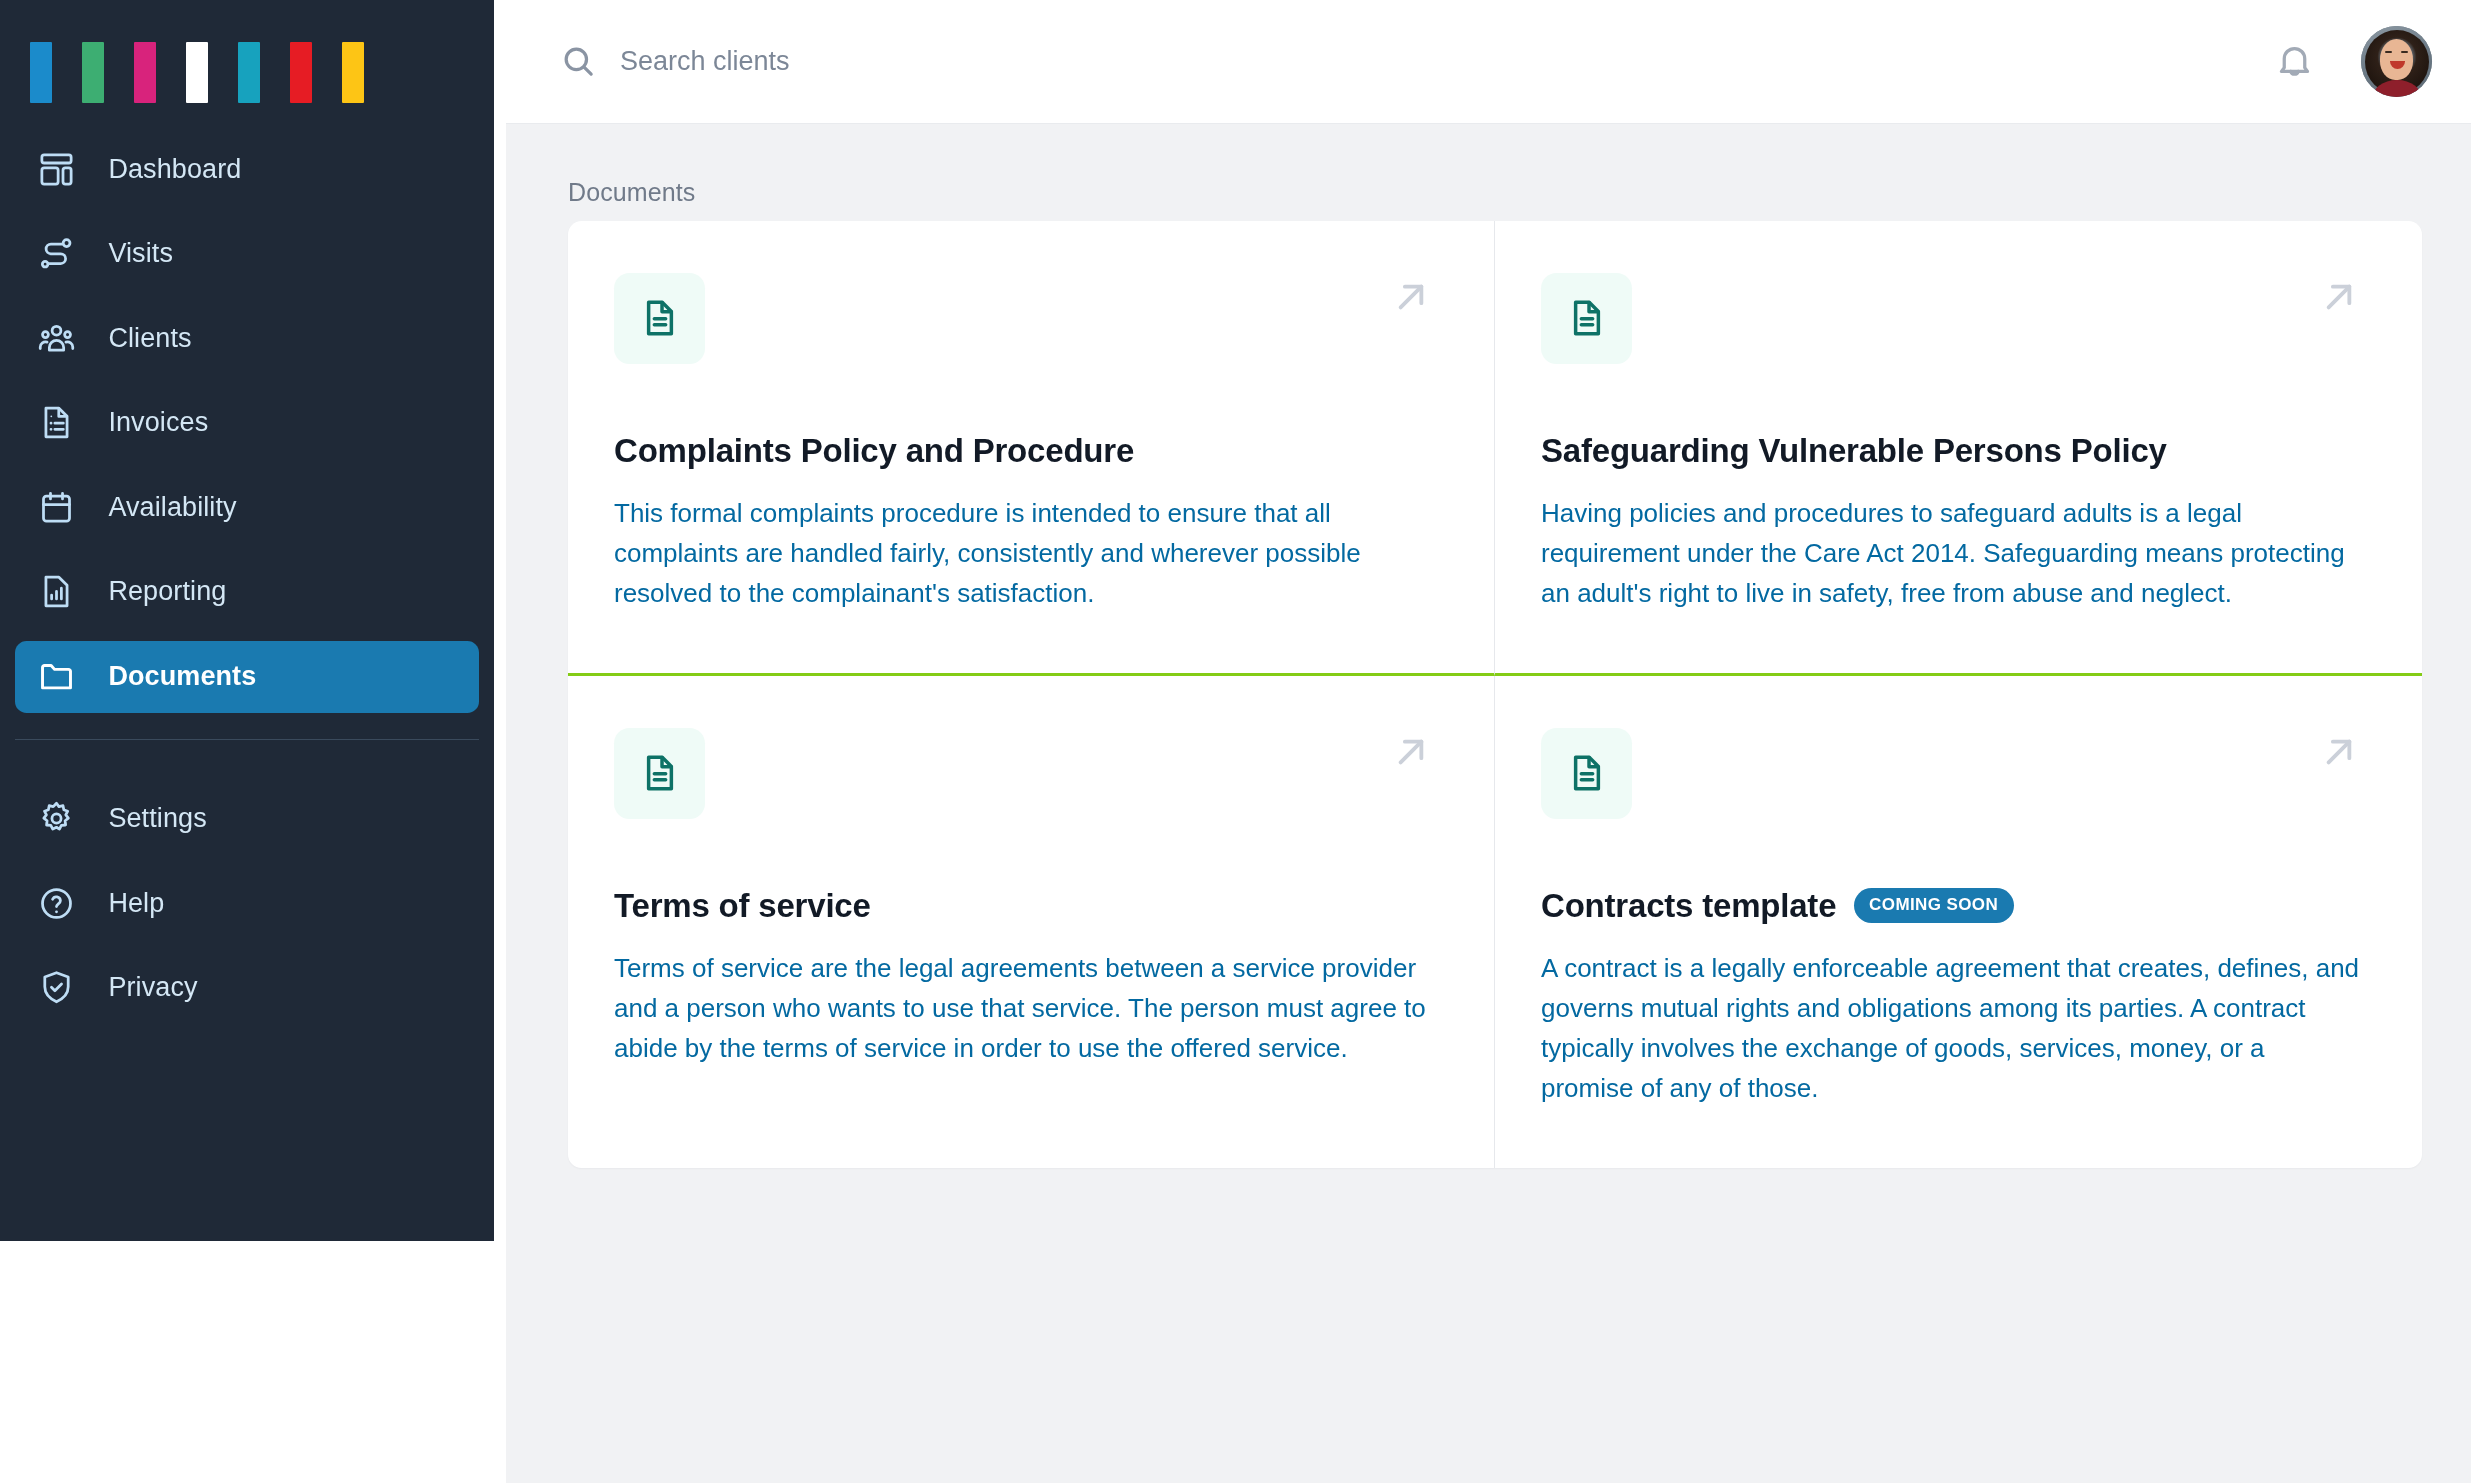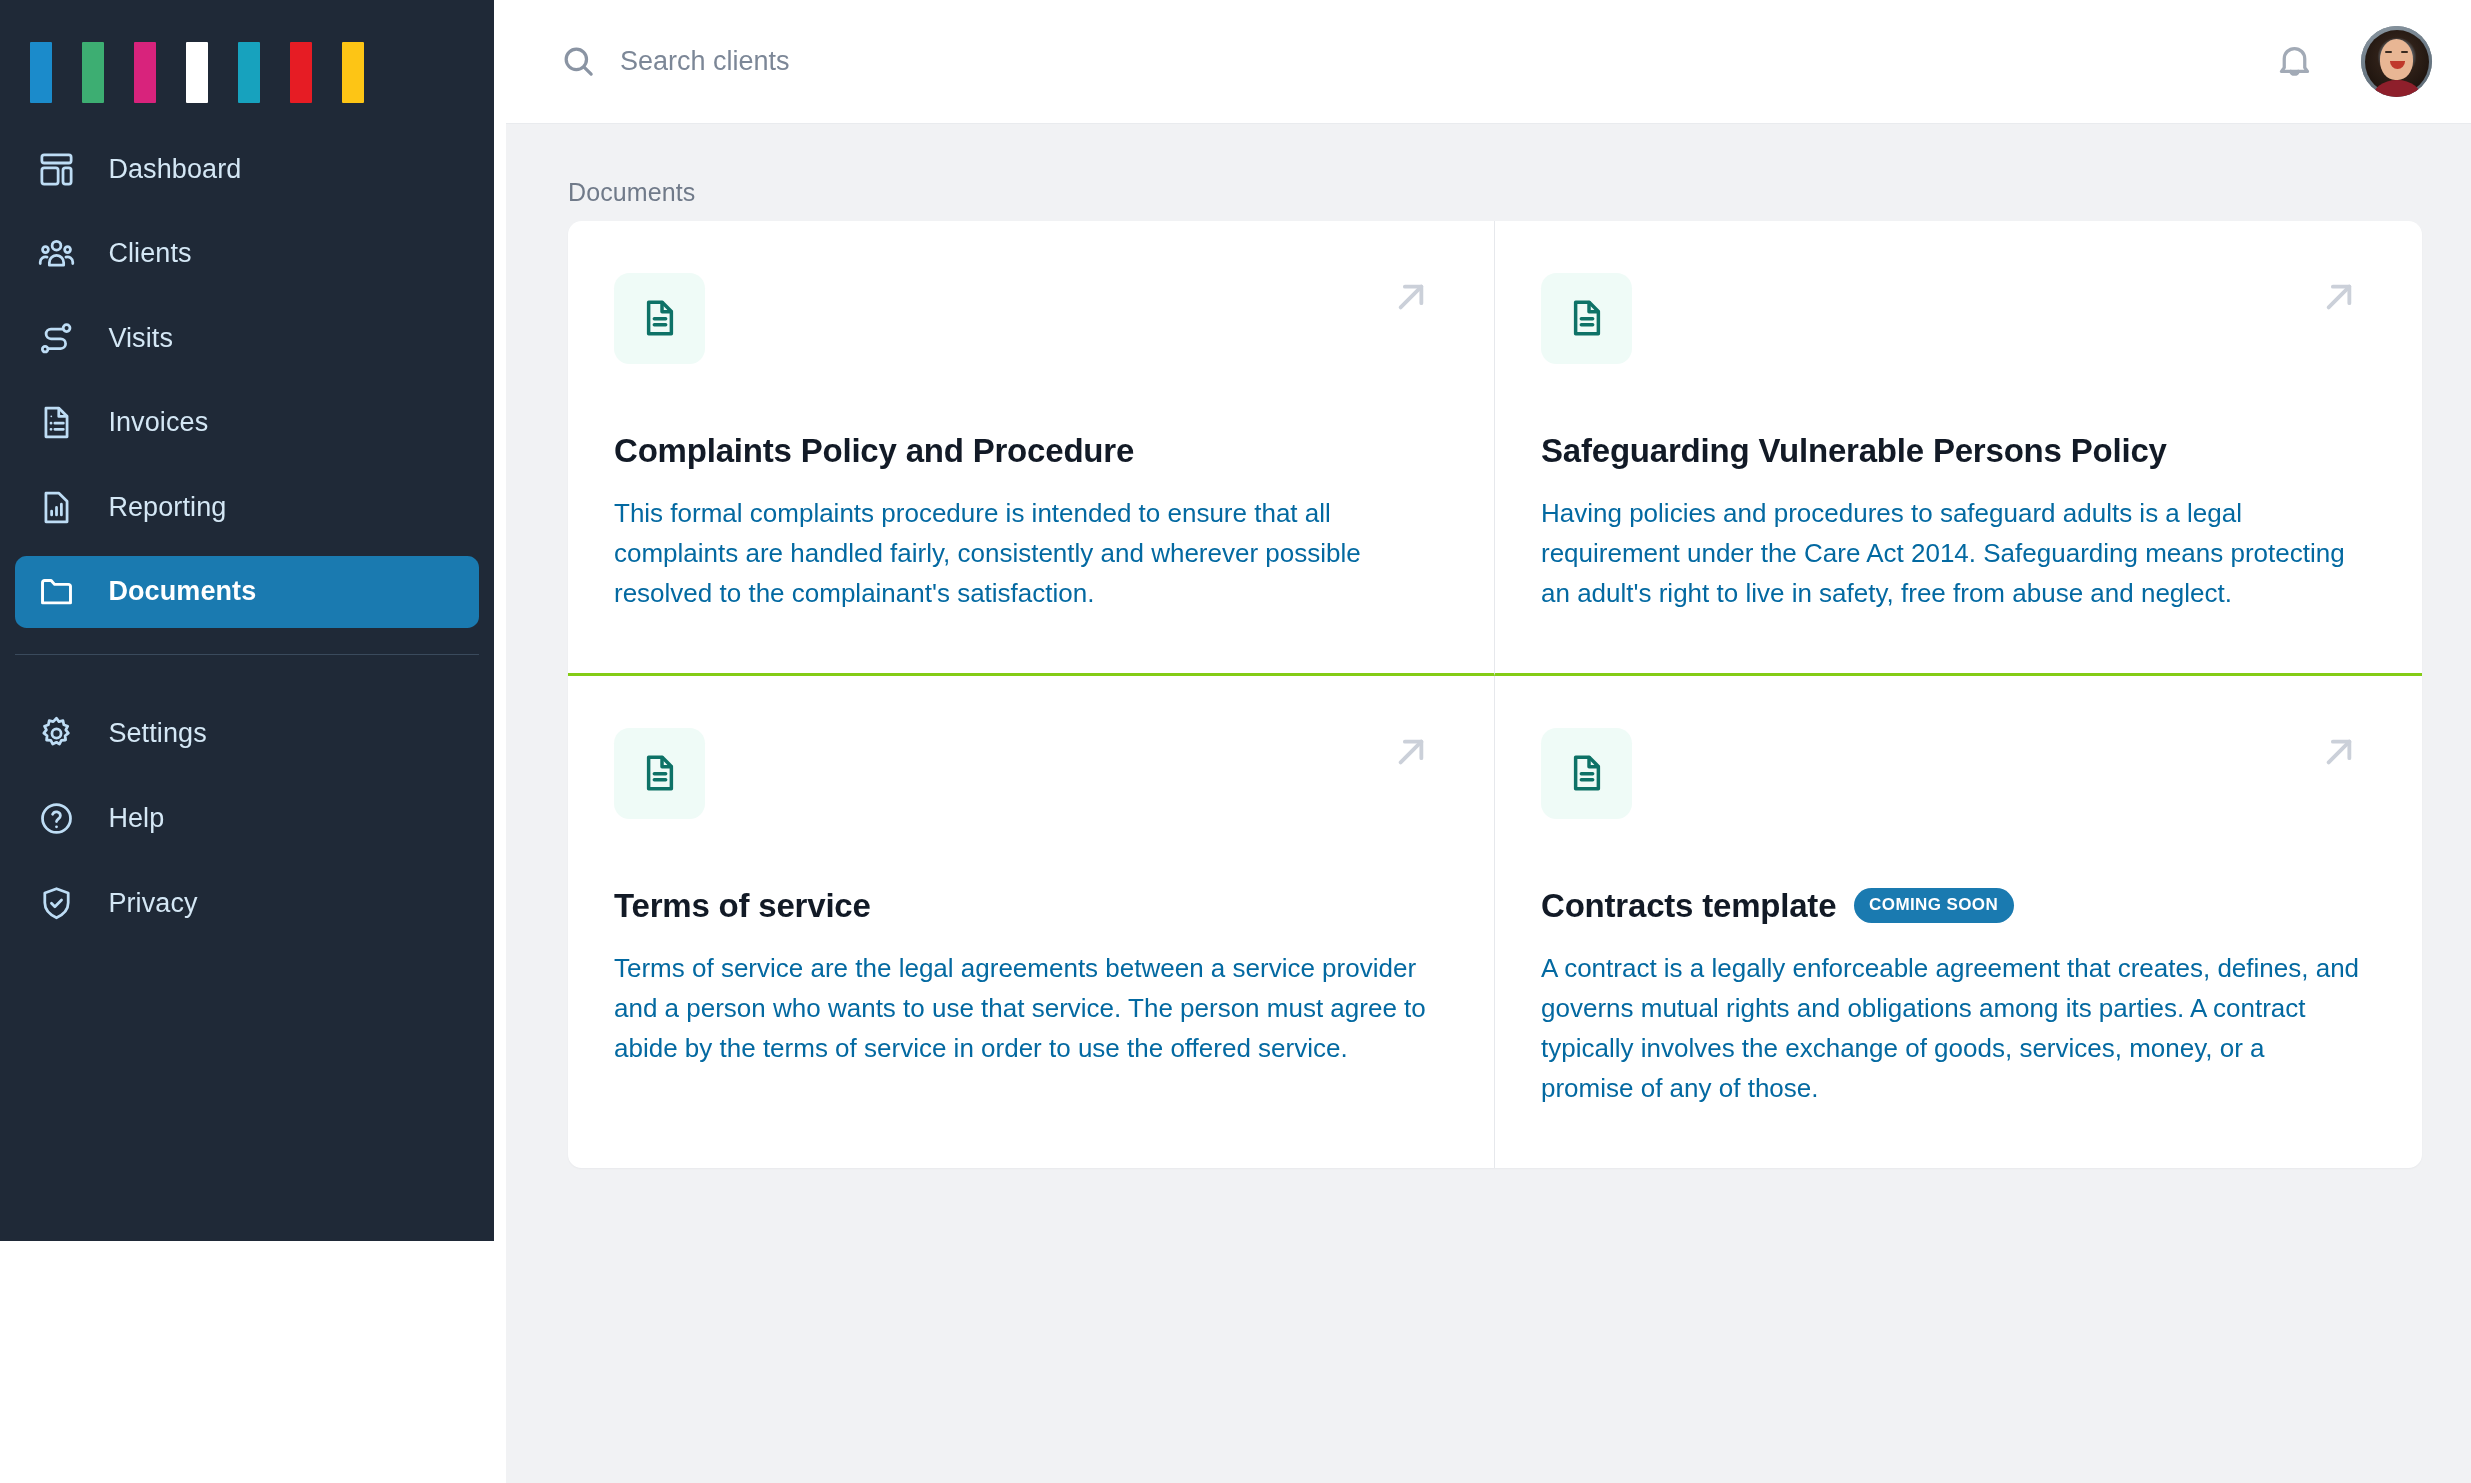--- a/index.html
+++ b/index.html
@@ -163,54 +163,64 @@
               <rect x="3" y="11" width="10" height="10" rx="1.4"></rect>
               <rect x="16" y="11" width="5" height="10" rx="1.4"></rect>
           </svg>
         </span>
         <span>Dashboard</span>
       </div>
 
       <div class="nav-item">
         <span class="ico">
           <svg viewBox="0 0 24 24" fill="none" stroke="#BEDDF5" stroke-width="1.7" stroke-linecap="round" stroke-linejoin="round">
+            <circle cx="18.2" cy="5.6" r="2.1"></circle>
+              <circle cx="5" cy="18.6" r="1.7"></circle>
+            <path d="M15.8 6.2H8.6a3 3 0 0 0 0 6h6a3 3 0 0 1 0 6H7.2"></path>
+          </svg>
+        </span>
+        <span>Visits</span>
+      </div>
+
+      <div class="nav-item">
+        <span class="ico">
+          <svg viewBox="0 0 24 24" fill="none" stroke="#BEDDF5" stroke-width="1.7" stroke-linecap="round" stroke-linejoin="round">
             <circle cx="12" cy="7.2" r="2.7"></circle>
               <path d="M7.6 19.2v-1.6a4.4 4.4 0 0 1 8.8 0v1.6z"></path>
             <circle cx="5.2" cy="9.6" r="1.8"></circle>
               <path d="M2 18.2v-1a3.2 3.2 0 0 1 4.2-3"></path>
             <circle cx="18.8" cy="9.6" r="1.8"></circle>
               <path d="M22 18.2v-1a3.2 3.2 0 0 0-4.2-3"></path>
           </svg>
         </span>
         <span>Clients</span>
       </div>
 
       <div class="nav-item">
         <span class="ico">
           <svg viewBox="0 0 24 24" fill="none" stroke="#BEDDF5" stroke-width="1.7" stroke-linecap="round" stroke-linejoin="round">
-            <circle cx="18.2" cy="5.6" r="2.1"></circle>
-              <circle cx="5" cy="18.6" r="1.7"></circle>
-            <path d="M15.8 6.2H8.6a3 3 0 0 0 0 6h6a3 3 0 0 1 0 6H7.2"></path>
-          </svg>
-        </span>
-        <span>Visits</span>
-      </div>
-
-      <div class="nav-item">
-        <span class="ico">
-          <svg viewBox="0 0 24 24" fill="none" stroke="#BEDDF5" stroke-width="1.7" stroke-linecap="round" stroke-linejoin="round">
             <path d="M5.5 3.2h8l5 5v12.6H5.5z"></path>
               <path d="M13.4 3.4V8.3h4.9"></path>
             <circle cx="8.8" cy="8.2" r=".55" fill="#BEDDF5" stroke="none"></circle>
             <path d="M11 12.4h5.2M8.6 12.4h.05M11 16.2h5.2M8.6 16.2h.05"></path>
           </svg>
         </span>
         <span>Invoices</span>
       </div>
 
+      <div class="nav-item">
+        <span class="ico">
+          <svg viewBox="0 0 24 24" fill="none" stroke="#BEDDF5" stroke-width="1.7" stroke-linecap="round" stroke-linejoin="round">
+            <rect x="4" y="5" width="16" height="15.4" rx="1.8"></rect>
+              <path d="M4 10.2h16"></path>
+            <path d="M8.3 3.3v3.4M15.7 3.3v3.4"></path>
+          </svg>
+        </span>
+        <span>Availability</span>
+      </div>
 
       <div class="nav-item">
         <span class="ico">
           <svg viewBox="0 0 24 24" fill="none" stroke="#BEDDF5" stroke-width="1.7" stroke-linecap="round" stroke-linejoin="round">
             <path d="M5.5 3.2h8l5 5v12.6H5.5z"></path>
             <path d="M9 16.6v-2.4M12 16.6v-4.6M15 16.6v-6.6"></path>
           </svg>
         </span>
         <span>Reporting</span>
       </div>

